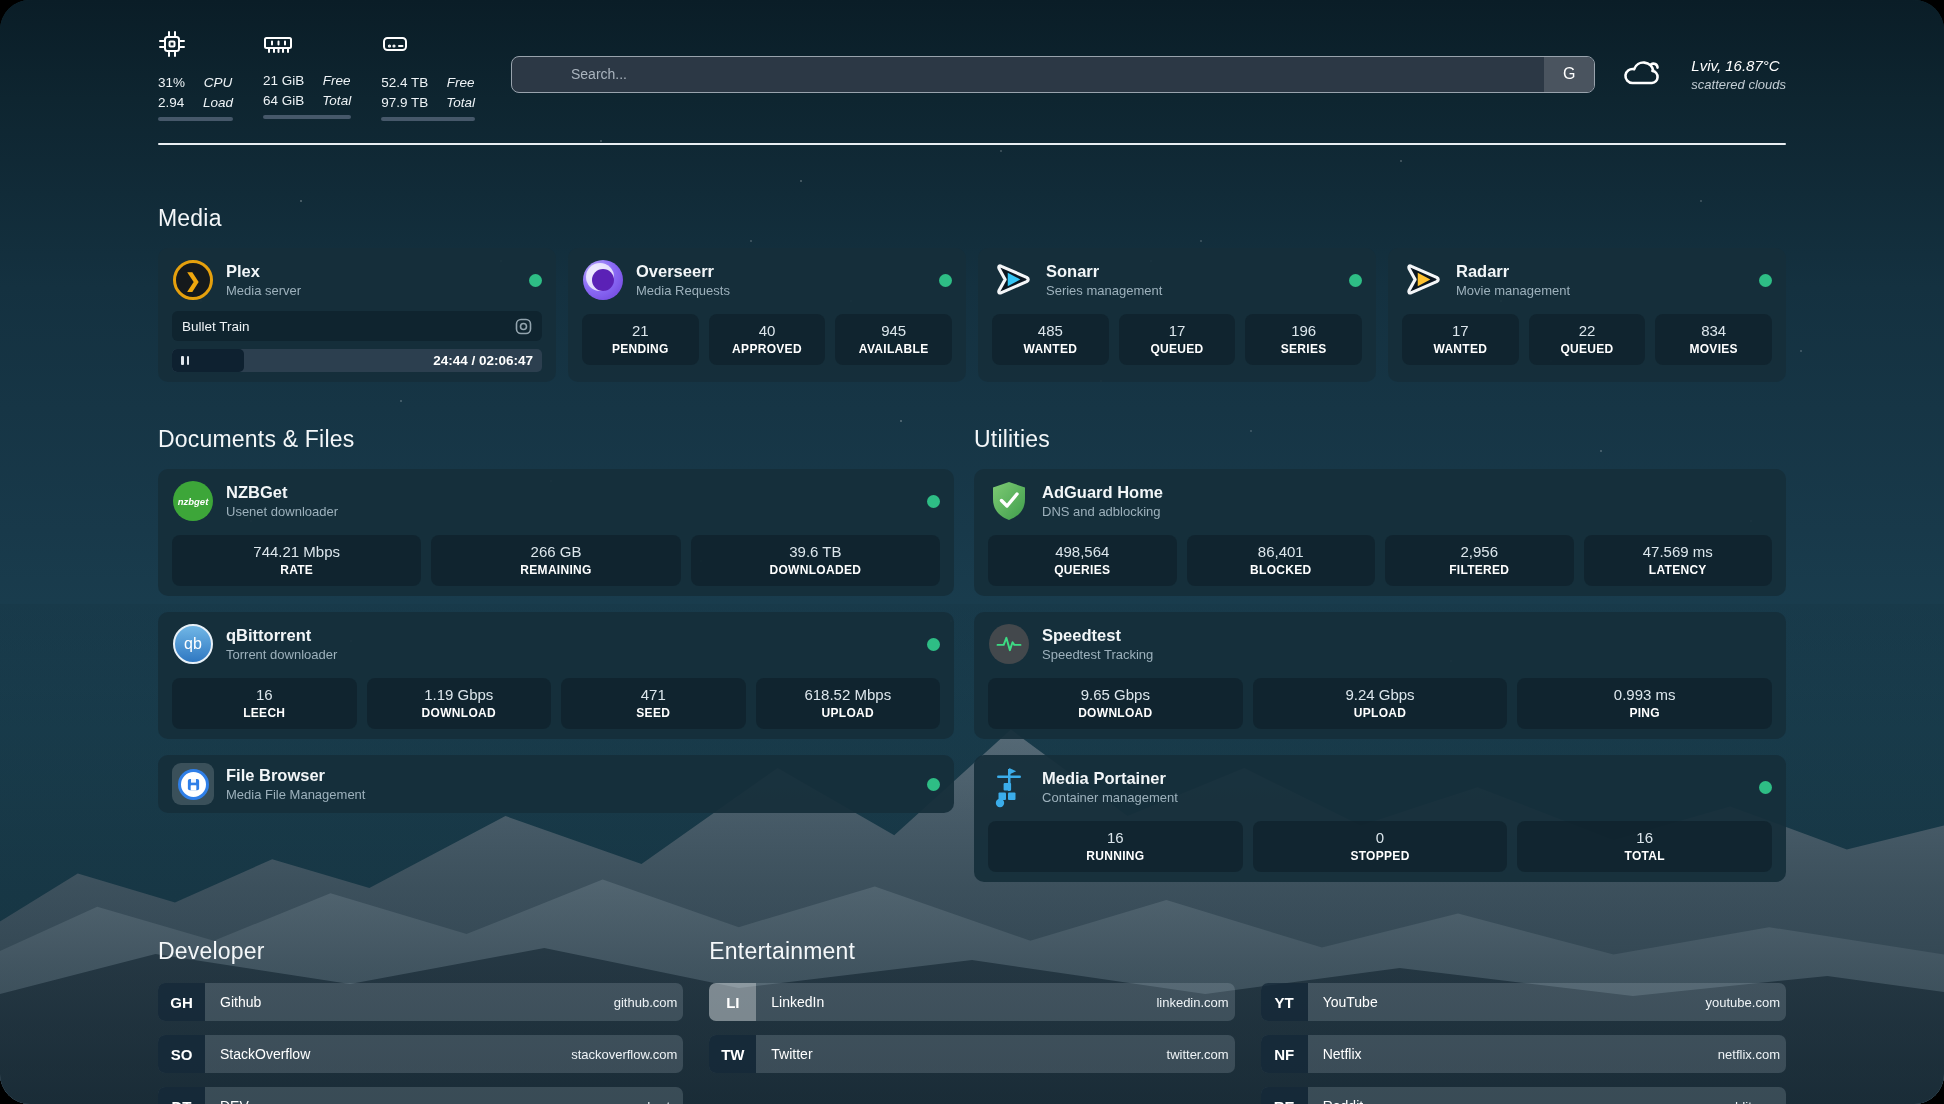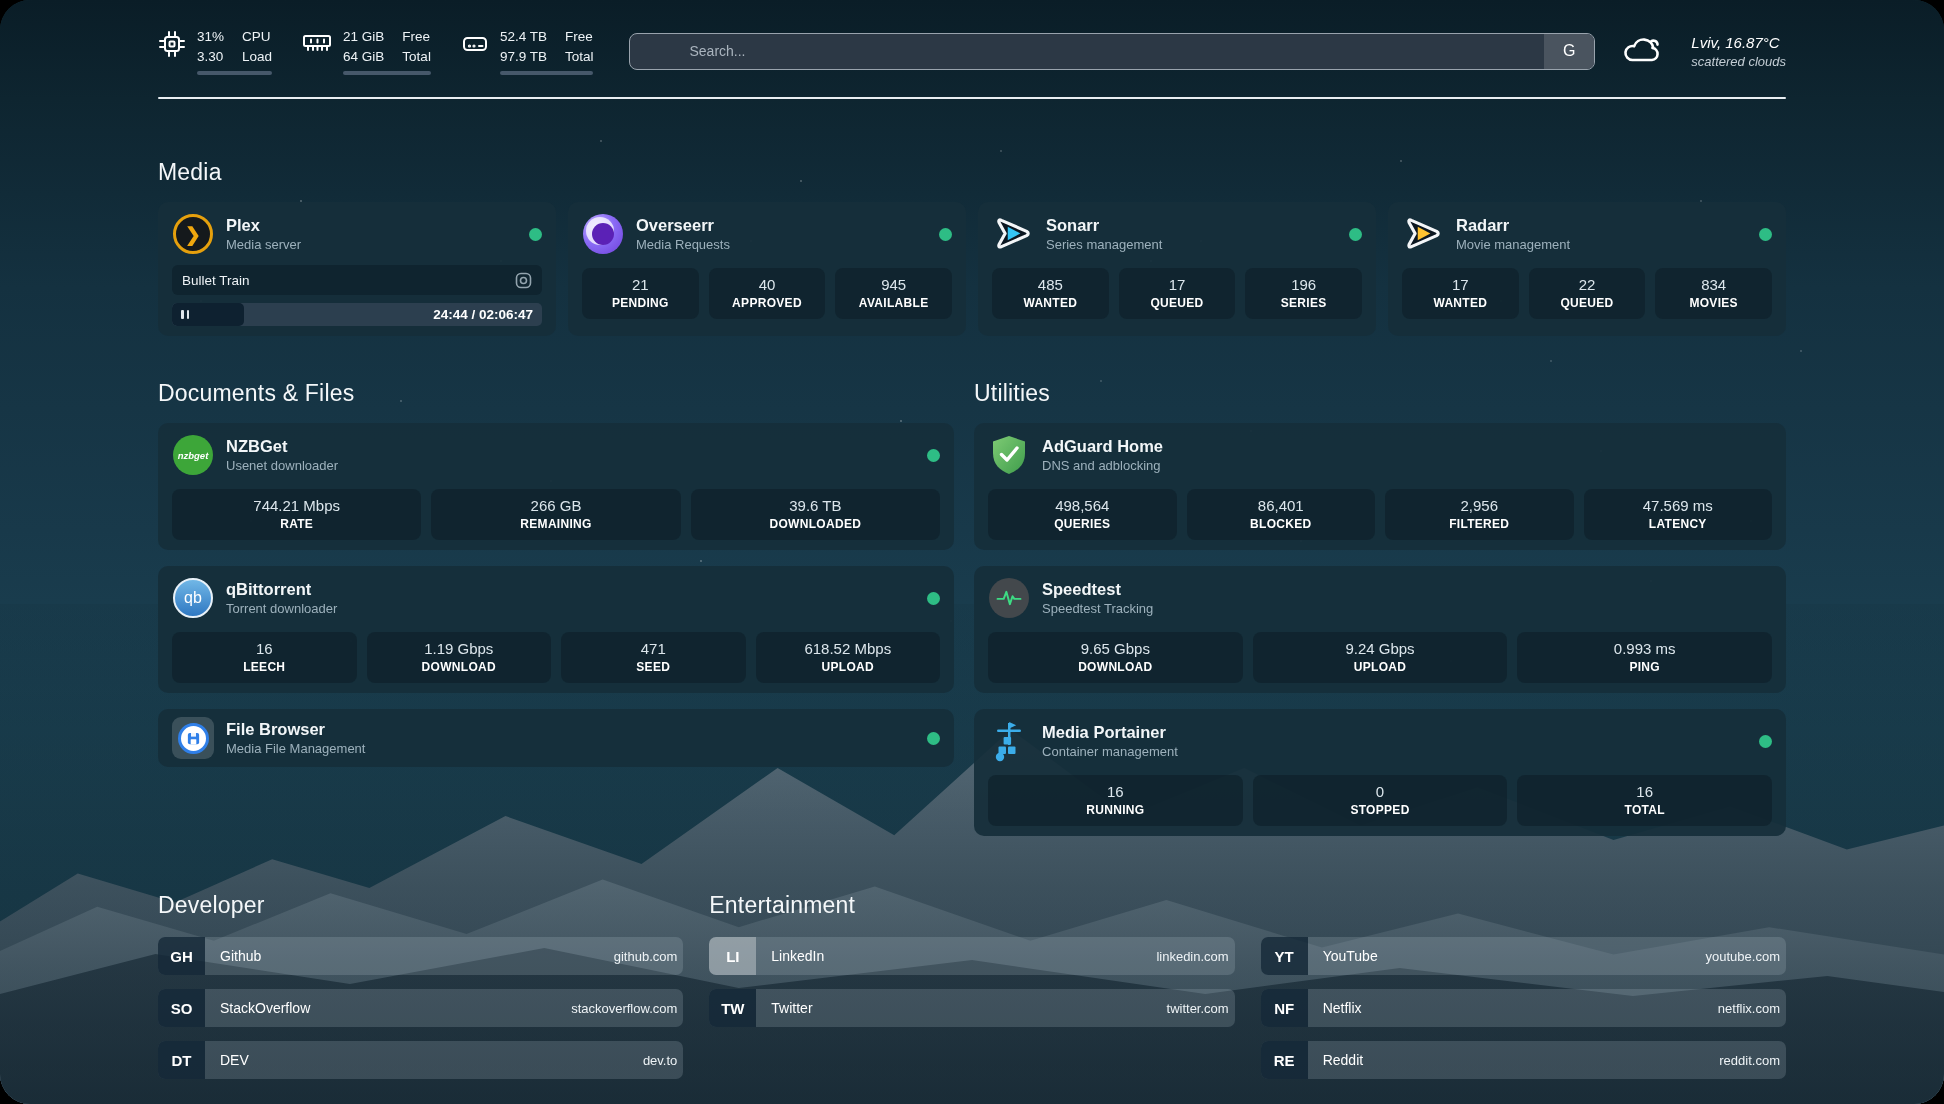--- a/index.html
+++ b/index.html
@@ -41,24 +41,24 @@
   .mtn-c { height:200px; opacity:.95;
     background:linear-gradient(180deg,#3a4a56,#273641);
     clip-path:polygon(0 45%,8% 25%,18% 40%,28% 22%,38% 42%,50% 28%,62% 45%,72% 32%,84% 46%,94% 36%,100% 44%,100% 100%,0 100%); }
   .mtn-tint { height:500px; background:linear-gradient(180deg,rgba(20,49,62,.20),rgba(13,34,45,.55)); }
 
   
   .content { position:relative; width:1628px; margin:0 auto; padding-top:27px; color:#eef3f6; }
 
   
   .topbar { display:flex; align-items:center; }
-  .res { display:flex; gap:11px; align-items:flex-start; margin-right:30px; }
+  .res { display:flex; gap:11px; align-items:flex-start; margin-right:30px;flex-direction:column; }
   .res svg { margin-top:3px; flex:none; }
   .res-grid { display:grid; grid-template-columns:auto auto; column-gap:18px; font-size:13.5px; line-height:1.45; color:#eef3f6; }
-  .res-grid .lab { text-align:left; }
+  .res-grid .lab { text-align:center;font-style:italic; }
   .res-bar { grid-column:1/3; height:4px; background:#46586a; border-radius:2px; margin-top:5px; overflow:hidden; }
   .res-fill { height:100%; background:#b9c3cb; border-radius:2px; }
   .search { flex:1; display:flex; align-items:stretch; height:37px; background:#2c3845;
             border:1px solid #99a3ad; border-radius:8px; overflow:hidden; margin:0 26px 0 6px;padding-left:44px; }
   .search input { flex:1; background:transparent; border:0; outline:0; color:#dfe6ec; font-size:14px; padding:0 15px; font-family:inherit; }
   .search input::placeholder { color:#aab4be; }
   .search-btn { width:50px; background:#4a545f; color:#fff; display:flex; align-items:center; justify-content:center;
                 font-size:16px; border:0; cursor:pointer; font-family:inherit; }
   .weather { display:flex; align-items:flex-start; gap:28px;font-style:italic; }
   .w1 { font-size:15px; color:#fff; line-height:1.45; }
@@ -140,21 +140,21 @@
         <span>
           <svg width="28" height="28" viewBox="0 0 28 28" fill="none" stroke="#fff" stroke-width="2" stroke-linecap="round">
             <rect x="7" y="7" width="14" height="14" rx="2.5"></rect>
               <rect x="11.5" y="11.5" width="5" height="5" rx="1"></rect>
             <path d="M11 2v3.5M17 2v3.5M11 22.5V26M17 22.5V26M2 11h3.5M2 17h3.5M22.5 11H26M22.5 17H26"></path>
           </svg>
         </span>
         <div class="res-grid">
           <span class="val">31%</span>
           <span class="lab">CPU</span>
-          <span class="val">3.30</span>
+          <span class="val">2.94</span>
           <span class="lab">Load</span>
           <span class="res-bar"><span class="res-fill" style="width: 35%;"></span></span>
         </div>
       </div>
 
       <div class="res">
         <span>
           <svg width="30" height="24" viewBox="0 0 30 24" fill="none" stroke="#fff" stroke-width="2" stroke-linecap="round">
             <rect x="2" y="6" width="26" height="10" rx="1.5"></rect>
             <path d="M6 16v4M11 16v4M15.5 16v4M20 16v4M25 16v4M9 9.5v3M15.5 9.5v3M22 9.5v3"></path>

